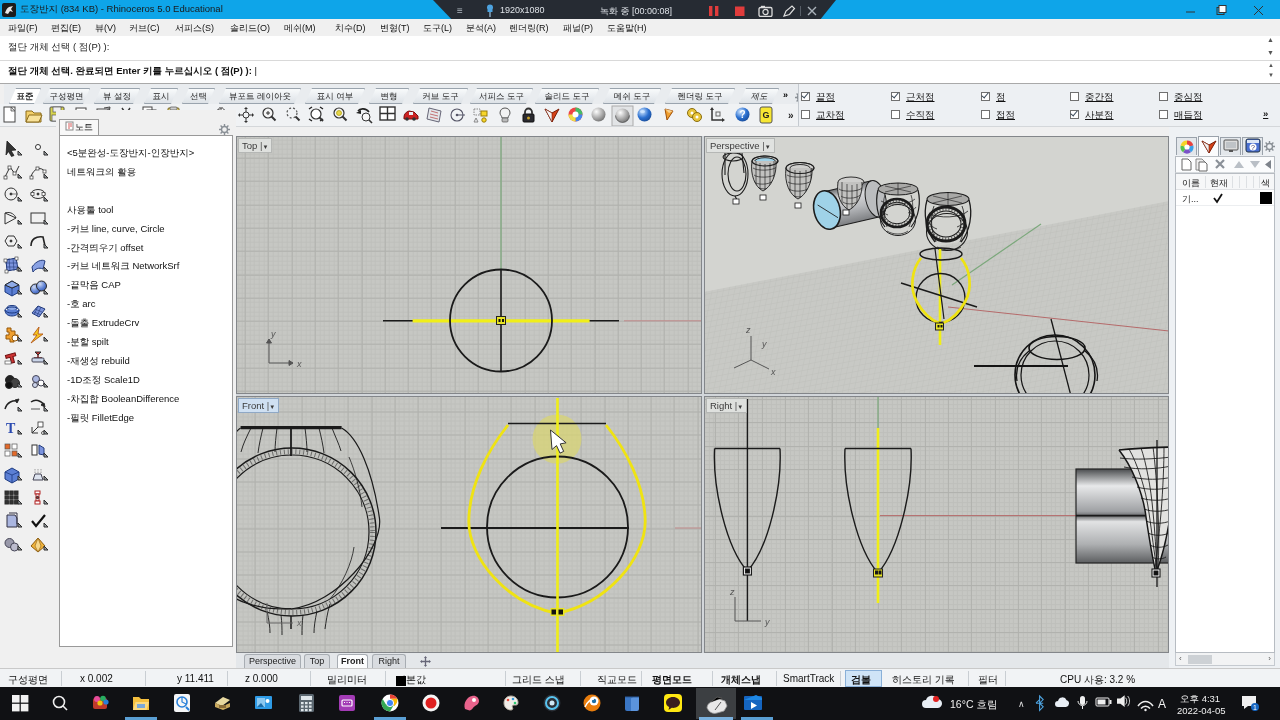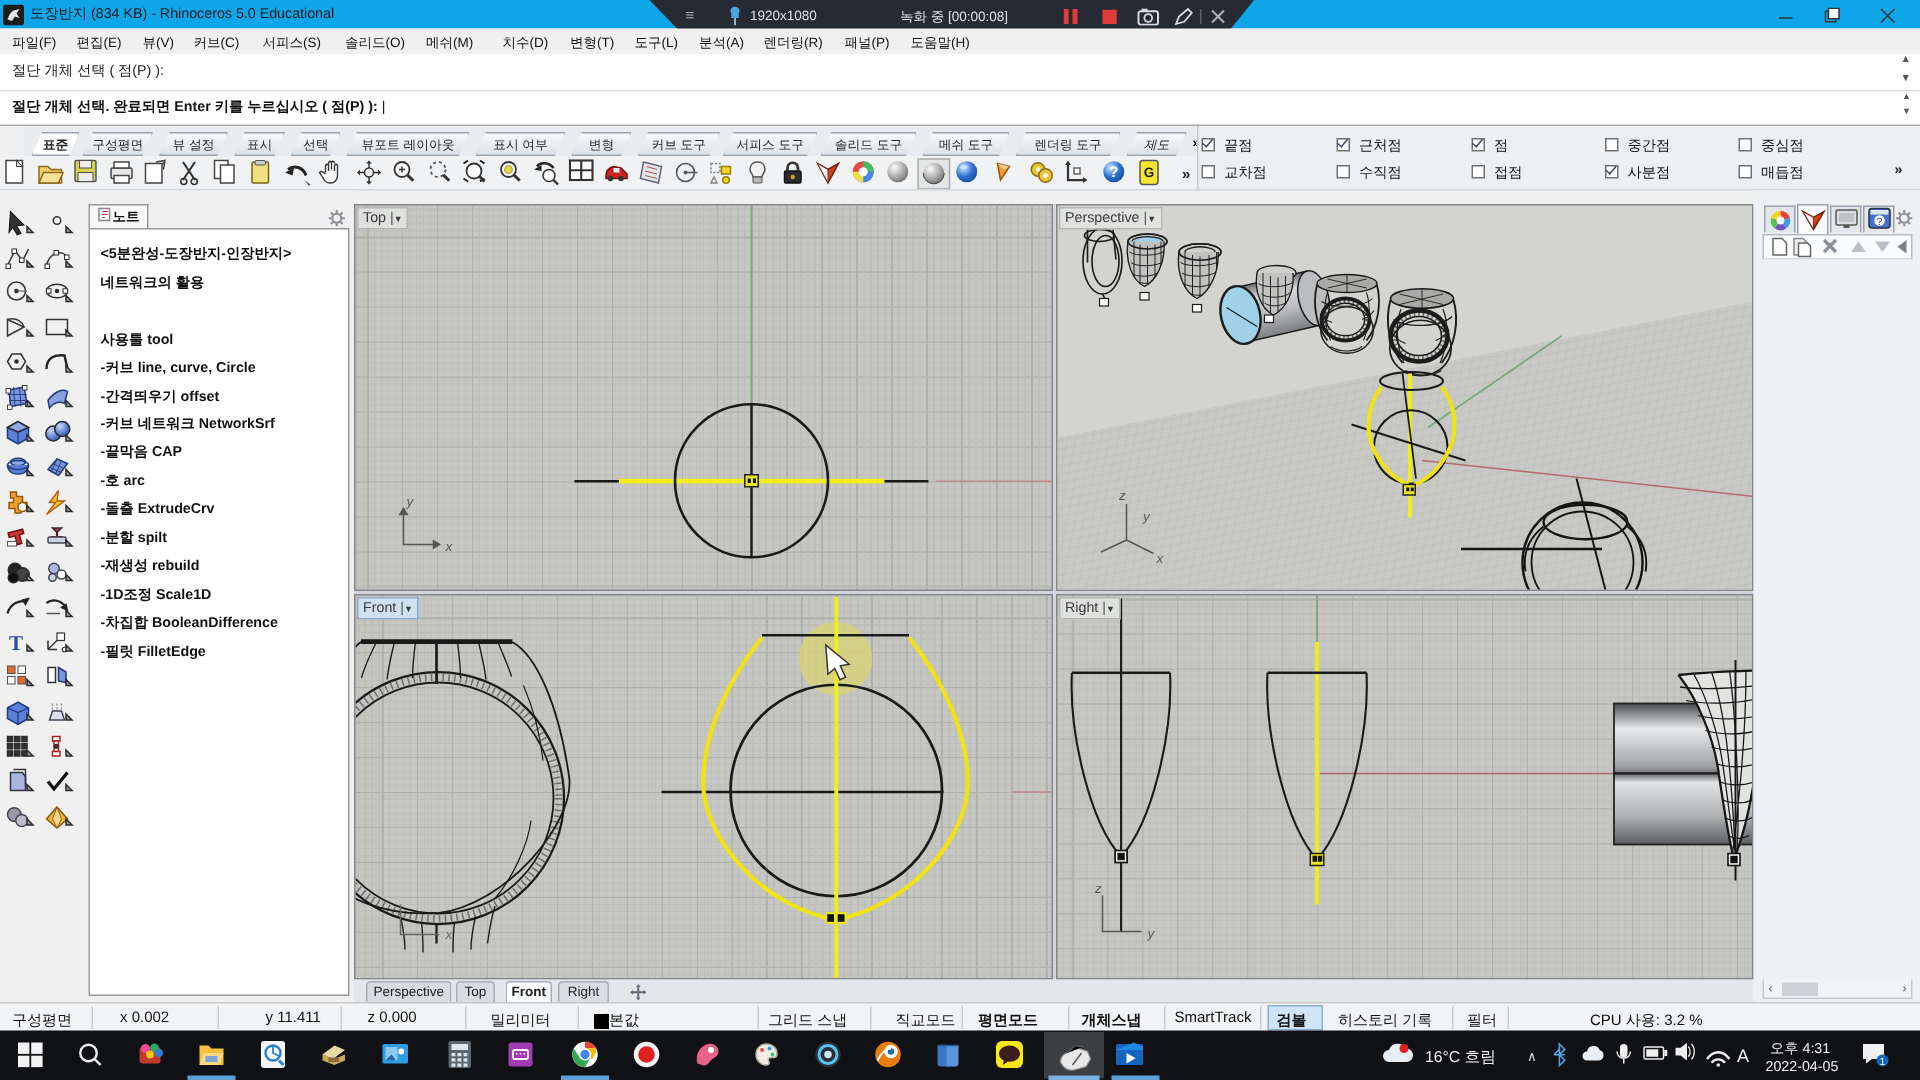--- a/index.html
+++ b/index.html
@@ -7,30 +7,30 @@
 .abs{position:absolute;}
 #title{left:0;top:0;width:1280px;height:19px;background:#0ea5e9;}
 #title .ttext{left:20px;top:3px;font-size:9.5px;color:#1a1a1a;white-space:nowrap;}
 #rec{left:433px;top:0;width:403px;height:21px;background:#262b33;clip-path:polygon(0 0,100% 0,95.8% 100%,5% 100%);color:#dfe3e8;}
 #rec span{position:absolute;white-space:nowrap;}
 #winbtn{right:8px;top:0;height:19px;color:#333;font-size:11px;}
 #menubar{left:0;top:19px;width:1280px;height:17px;background:#f0f0f0;font-size:9px;color:#111;}
 #menubar span{position:absolute;top:3px;white-space:nowrap;}
 #cmd1{left:0;top:36px;width:1280px;height:25px;background:#ffffff;border-bottom:1px solid #d9d9d9;font-size:9.5px;color:#222;}
 #cmd2{left:0;top:61px;width:1280px;height:23px;background:#ffffff;border-bottom:1px solid #a9a9a9;font-size:9.5px;font-weight:bold;color:#111;}
-#tabrow{left:16px;top:84px;width:798px;height:20px;background:#e9ecef;}
+#tabrow{left:4px;top:84px;width:798px;height:20px;background:#e9ecef;}
 .tab{position:absolute;top:4px;height:16px;font-size:8.5px;color:#222;background:linear-gradient(#f8fafb,#dde2e7);border:1px solid #9aa4ae;clip-path:polygon(7px 0,100% 0,calc(100% - 7px) 100%,0 100%);text-align:center;line-height:15px;}
 .tab.active{background:#ffffff;font-weight:bold;z-index:3;}
 #osnap{left:798px;top:84px;width:482px;height:43px;background:#edf0f3;border-left:1px solid #c5cad0;font-size:9.5px;color:#111;}
 .cb{position:absolute;width:9px;height:9px;background:#fff;border:1px solid #707070;}
 .cb.on::after{content:"";position:absolute;left:1px;top:-2px;width:3px;height:6px;border:solid #3a4a5a;border-width:0 1.6px 1.6px 0;transform:rotate(40deg);}
-.oslab{position:absolute;white-space:nowrap;}
+.oslab{position:absolute;white-space:nowrap;text-decoration:underline;}
 #iconrow{left:0;top:104px;width:798px;height:23px;background:#f0f2f4;}
 #sidebar{left:0;top:127px;width:56px;height:526px;background:#f0f0f0;}
-#notes{left:56px;top:127px;width:180px;height:540px;background:#f0f0f0;font-weight:bold;}
+#notes{left:56px;top:110px;width:180px;height:540px;background:#f0f0f0;}
 #notetab{left:3px;top:9px;width:40px;height:16px;background:#f8f8f8;border:1px solid #999;border-bottom:none;font-size:9px;color:#111;text-align:center;line-height:15px;}
 #notebody{left:3px;top:25px;width:174px;height:512px;background:#fff;border:1px solid #999;font-size:9.5px;color:#111;line-height:18.9px;padding:8px 0 0 7px;white-space:nowrap;overflow:hidden;}
 #vparea{left:236px;top:136px;width:933px;height:517px;background:#d2d6da;}
 .vp{position:absolute;background:#c6c7c3;border:1px solid #83868a;overflow:hidden;}
 .vplabel{position:absolute;left:1px;top:1px;height:15px;background:rgba(225,227,225,.92);border:1px solid #b5b7b5;color:#3a3a3a;font-size:9.5px;line-height:13px;padding:0 3px;white-space:nowrap;z-index:5;}
 .vplabel b{font-weight:normal;color:#555;}
 #rightpanel{left:1169px;top:127px;width:111px;height:541px;background:#eef1f4;}
 .grid{background-color:#c6c7c3;background-image:repeating-linear-gradient(to right,#b0b1ad 0 1px,transparent 1px 23.3px),repeating-linear-gradient(to bottom,#b0b1ad 0 1px,transparent 1px 23.3px),repeating-linear-gradient(to right,#bebfbb 0 1px,transparent 1px 4.66px),repeating-linear-gradient(to bottom,#bebfbb 0 1px,transparent 1px 4.66px);}
 .ptab{position:absolute;top:10px;width:21px;height:18px;background:#e3e7eb;border:1px solid #9aa2ab;border-bottom:none;}
 .ptab.active{background:#fbfcfd;height:20px;top:9px;z-index:2;}
@@ -851,20 +851,40 @@
         <g>
           <path d="M6 2h6l3 3v8H6z" fill="#fff" stroke="#666"></path>
           <path d="M20 2h6l3 3v8h-9z" fill="#eee" stroke="#888"></path>
           <path d="M23 5h6l2 2v7h-8z" fill="#fff" stroke="#666"></path>
           <path d="M40 3l8 8M48 3l-8 8" stroke="#8a9098" stroke-width="2.2"></path>
           <path d="M58 11l5-7 5 7z" fill="#b9bfc6"></path>
           <path d="M74 4l5 7 5-7z" fill="#b9bfc6"></path>
           <path d="M95 3v9l-6-4.5z" fill="#7d838b"></path>
         </g>
       </svg>
+  </div>
+  <div class="abs" style="left:6px;top:46px;width:100px;height:480px;background:#fff;border:1px solid #b7bcc2;font-size:9px;color:#222;">
+    <div class="abs" style="left:0;top:0;width:98px;height:16px;background:#f6f7f8;border-bottom:1px solid #e0e2e5;">
+      <span class="abs" style="left:6px;top:3px;">이름</span>
+        <span class="abs" style="left:34px;top:3px;">현재</span>
+        <span class="abs" style="left:85px;top:3px;">색</span>
+      <div class="abs" style="left:29px;top:2px;width:1px;height:12px;background:#dde0e3;"></div>
+      <div class="abs" style="left:56px;top:2px;width:1px;height:12px;background:#dde0e3;"></div>
+      <div class="abs" style="left:63px;top:2px;width:1px;height:12px;background:#dde0e3;"></div>
+      <div class="abs" style="left:70px;top:2px;width:1px;height:12px;background:#dde0e3;"></div>
+      <div class="abs" style="left:77px;top:2px;width:1px;height:12px;background:#dde0e3;"></div>
+      <div class="abs" style="left:83px;top:2px;width:1px;height:12px;background:#dde0e3;"></div>
+    </div>
+    <div class="abs" style="left:0;top:16px;width:98px;height:16px;border-bottom:1px solid #eceef0;">
+      <span class="abs" style="left:6px;top:3px;">기...</span>
+      <svg class="abs" style="left:36px;top:2px;" width="12" height="12">
+          <path d="M2 6l3 4 5-8" fill="none" stroke="#111" stroke-width="1.8"></path>
+        </svg>
+      <div class="abs" style="left:84px;top:2px;width:12px;height:12px;background:#000;"></div>
+    </div>
   </div>
   <div class="abs" style="left:6px;top:526px;width:100px;height:13px;background:#f2f3f4;border:1px solid #c5cad0;border-top:none;">
     <span class="abs" style="left:3px;top:1px;font-size:8px;color:#555;">‹</span>
     <div class="abs" style="left:12px;top:2px;width:24px;height:9px;background:#cdd1d5;"></div>
     <span class="abs" style="right:3px;top:1px;font-size:8px;color:#555;">›</span>
   </div>
 </div>
 <div class="abs" id="vptabs">
   <div class="vtab" style="left:8px;width:57px;">Perspective</div>
   <div class="vtab" style="left:68px;width:26px;">Top</div>

